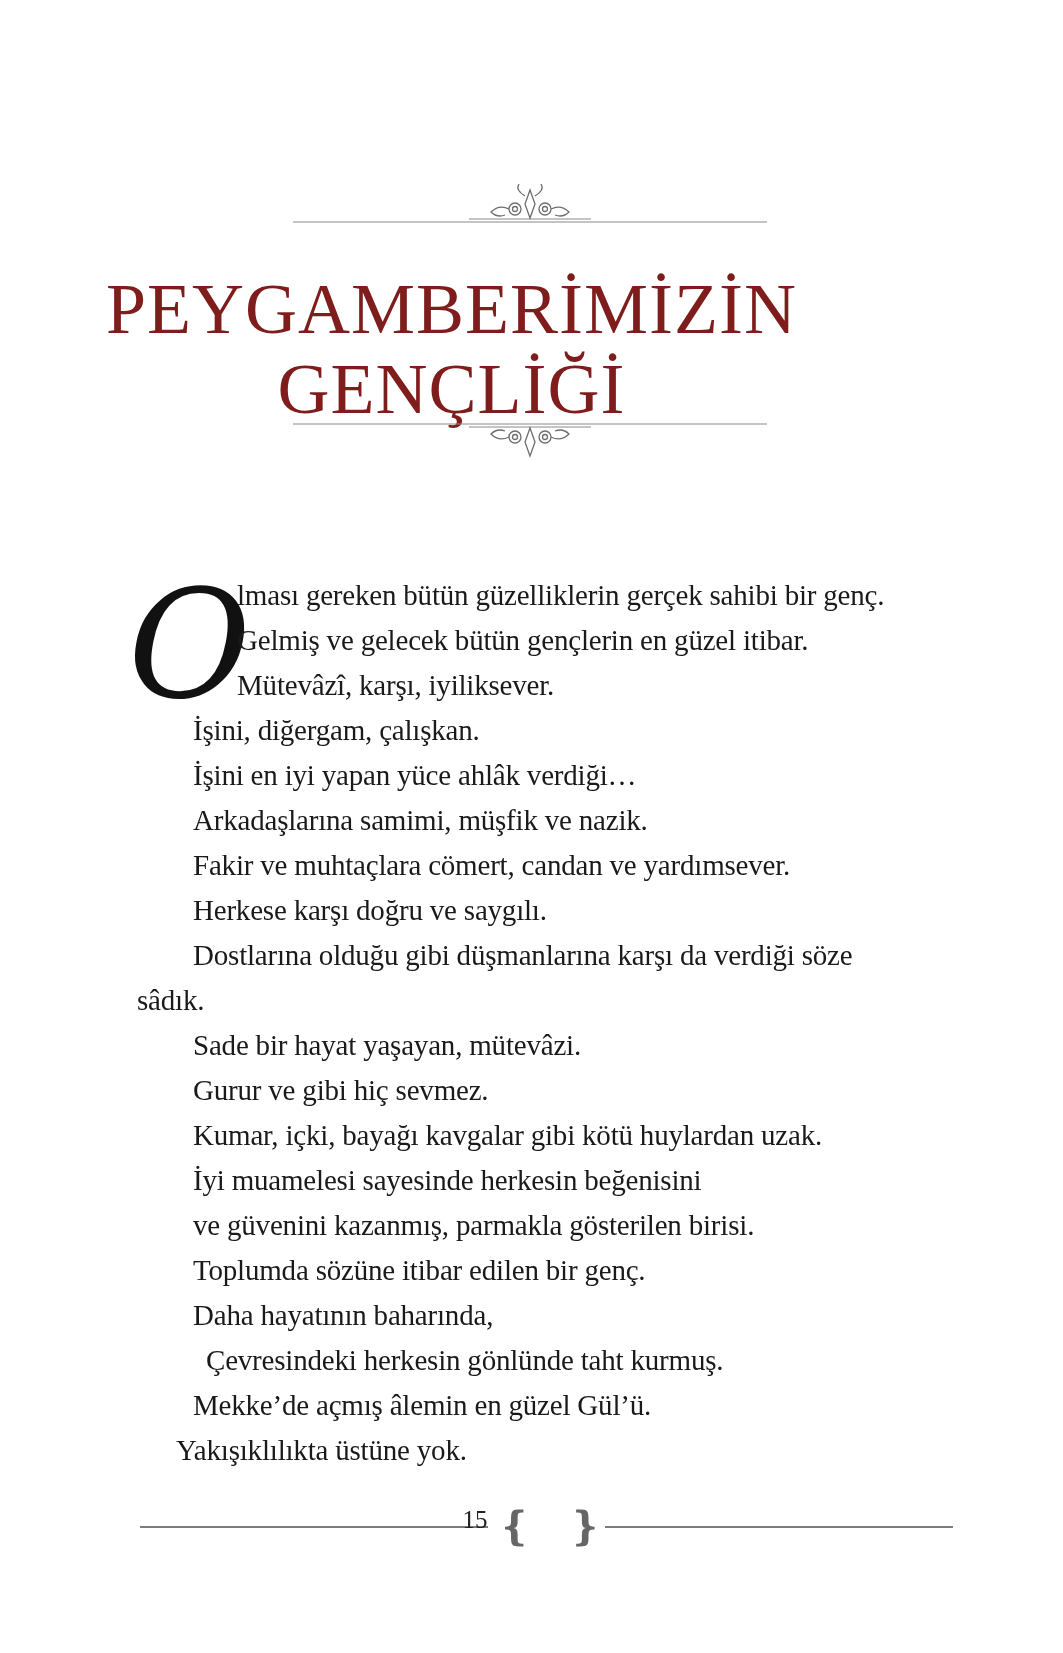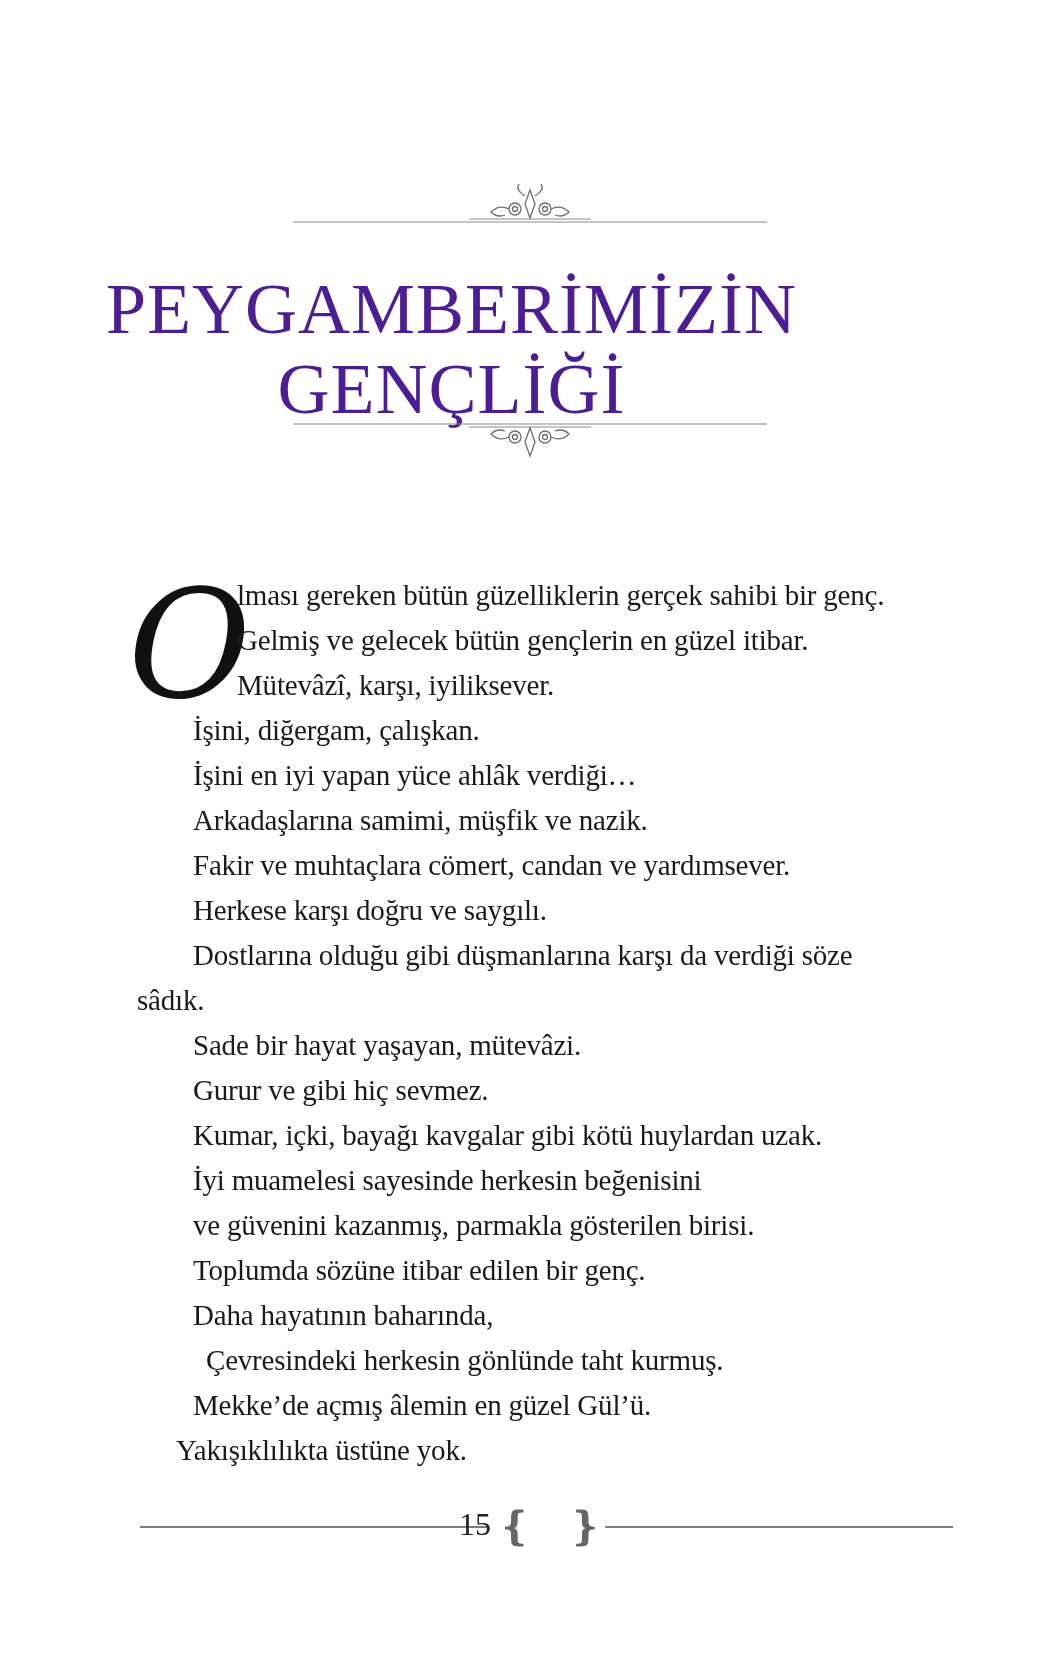--- a/index.html
+++ b/index.html
@@ -2,29 +2,29 @@
 <html><head>
   <meta charset="utf-8">
   <style>
     html, body { margin: 0; padding: 0; background: #ffffff; }
     body { width: 1063px; height: 1653px; position: relative; overflow: hidden;
            font-family: "Liberation Serif", "DejaVu Serif", serif; color: #1a1a1a; }
     .ornament { position: absolute; left: 293px; width: 474px; height: 50px; }
     .ornament svg { width: 100%; height: 100%; }
     .title { position: absolute; left: 0; width: 903px; text-align: center;
              font-family: "Liberation Serif", serif; font-weight: normal; letter-spacing: 1px;
-             color: #4c1d95; margin: 0; }
+             color: #7f1d1d; margin: 0; }
     .title .big { font-size: 72px; }
     .line { position: absolute; font-size: 29px; line-height: 36px; white-space: nowrap;
             letter-spacing: -0.2px; }
     .dropcap { position: absolute; left: 128px; top: 570px; font-size: 150px; line-height: 150px;
                font-family: "DejaVu Serif", serif; font-style: italic; font-weight: normal; color: #111; }
     .footer-rule { position: absolute; top: 1526px; height: 2px; background: #7d7d7d; }
     .page-num { position: absolute; top: 1506px; left: 0; width: 950px; text-align: center;
-                font-size: 32px; color: #222; }
+                font-size: 25px; color: #222; }
     .bracket { position: absolute; top: 1503px; font-size: 40px; color: #666; font-family: "DejaVu Serif", serif; }
   </style>
 </head>
 <body>
 
 <div class="ornament" style="top:182px;">
   <svg viewBox="0 0 474 50">
     <line x1="0" y1="40" x2="474" y2="40" stroke="#8a8a8a" stroke-width="1.2"></line>
     <line x1="176" y1="37" x2="298" y2="37" stroke="#8a8a8a" stroke-width="1"></line>
     <g fill="none" stroke="#6e6e6e" stroke-width="1.3">

